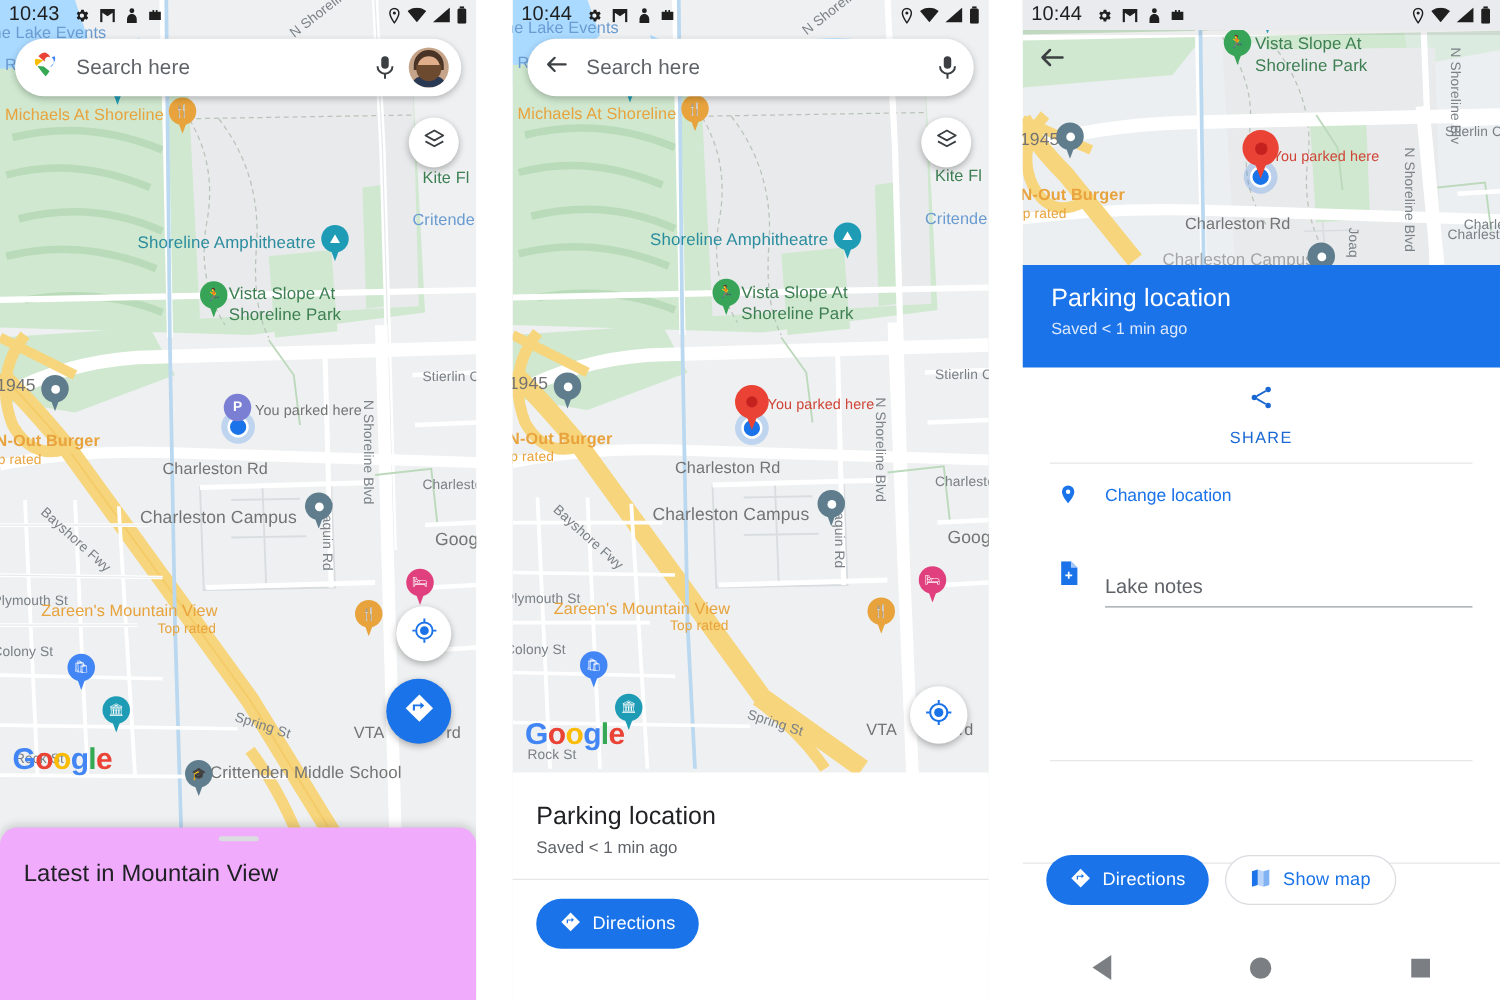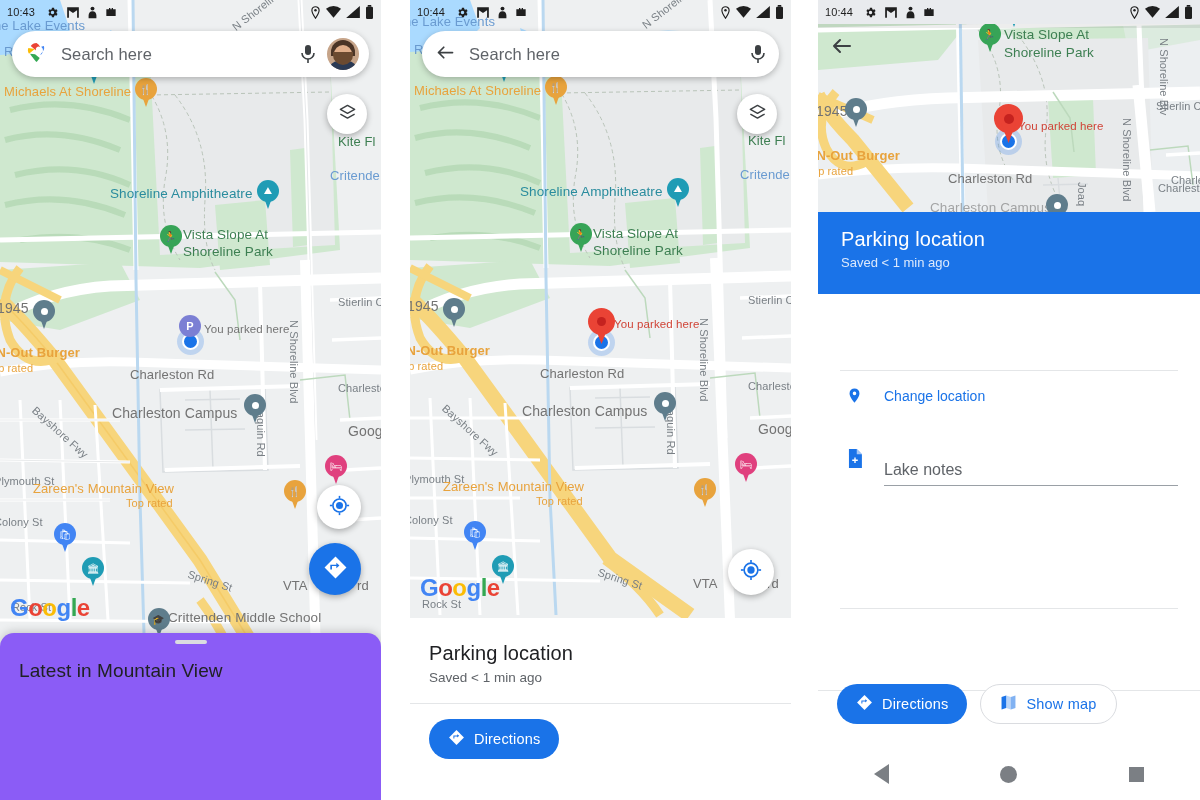--- a/index.html
+++ b/index.html
@@ -8,21 +8,21 @@
   .stage { position:relative; width:1200px; height:800px; background:#fff; }
 
   .panel { position:absolute; top:0; height:800px; overflow:hidden; background:#fff; }
   #p1 { left:0;   width:381px; }
   #p2 { left:410px; width:381px; }
   #p3 { left:818px; width:382px; }
 
   
   .statusbar { position:absolute; top:0; left:0; right:0; height:24px; z-index:40;
     display:flex; align-items:center; padding:0 7px; pointer-events:none; }
-  .sb-time { font-size:11px; color:#1f1f1f; font-weight:500; letter-spacing:.1px; }
+  .sb-time { font-size:16px; color:#1f1f1f; font-weight:500; letter-spacing:.1px; }
   .sb-left-ico { display:flex; align-items:center; gap:7px; margin-left:11px; }
   .sb-right { margin-left:auto; display:flex; align-items:center; gap:5px; }
   .sb-ico svg { display:block; }
   .p3 .statusbar { background:#e9ebee; }
 
   
   .map { position:absolute; inset:0; background:#eceff1; }
   .map svg { position:absolute; top:0; left:0; }
   .maplabel { position:absolute; font-size:12.5px; color:#5b6066; white-space:nowrap;
     letter-spacing:.1px; }
@@ -65,22 +65,22 @@
   .av-beard{position:absolute;left:6px;top:14px;width:20px;height:13px;border-radius:0 0 10px 10px;background:#6b4a30;}
   .av-body{position:absolute;left:2px;bottom:0;width:28px;height:9px;border-radius:10px 10px 0 0;background:#2b3a54;}
   .mic { width:22px; height:22px; display:flex; align-items:center; justify-content:center; }
 
   
   .circbtn { position:absolute; border-radius:50%; background:#fff;
     box-shadow:0 2px 6px rgba(0,0,0,.3); display:flex; align-items:center; justify-content:center;
     z-index:25; }
 
   
-  .sheet1 { position:absolute; left:0; right:0; bottom:0; height:167px; z-index:35;
-    background:#8b5cf6; border-radius:14px 14px 0 0; box-shadow:0 -2px 8px rgba(0,0,0,.16); }
+  .sheet1 { position:absolute; left:0; right:0; bottom:0; height:138px; z-index:35;
+    background:#f0abfc; border-radius:14px 14px 0 0; box-shadow:0 -2px 8px rgba(0,0,0,.16); }
   .grabber { width:32px; height:4px; border-radius:2px; background:#dadce0;
     margin:7px auto 0; }
   .sheet1 .title { font-size:19px; color:#202124; padding:16px 0 0 19px; letter-spacing:.1px; }
   .navbar { position:absolute; left:0; right:0; bottom:52px; height:62px; background:#eff3fb;
     display:flex; }
   .navitem { flex:1; display:flex; flex-direction:column; align-items:center;
     justify-content:center; gap:2px; }
   .navpill { width:60px; height:27px; border-radius:14px; display:flex; align-items:center;
     justify-content:center; }
   .navpill.on { background:#d3e3fd; }
@@ -907,20 +907,31 @@
           </svg>
     </span>
   </div>
 
   <div class="p3head">
     <div class="t">Parking location</div>
     <div class="s">Saved &lt; 1 min ago</div>
   </div>
 
   <div class="actionrow">
+    <div class="actioncell">
+      <span>
+        <svg width="22" height="22" viewBox="0 0 24 24">
+              <circle cx="18" cy="5" r="2.4" fill="#1967d2"></circle>
+              <circle cx="6" cy="12" r="2.4" fill="#1967d2"></circle>
+              <circle cx="18" cy="19" r="2.4" fill="#1967d2"></circle>
+              <path stroke="#1967d2" stroke-width="1.6" d="M8.1 10.8l7.8-4.5M8.1 13.2l7.8 4.5"></path>
+            </svg>
+      </span>
+      <span class="lab">SHARE</span>
+    </div>
   </div>
 
   <div class="hr" style="top:370px"></div>
 
   <div class="detrow" style="top:385px">
     <div class="detico">
       <svg width="17" height="17" viewBox="0 0 24 24">
             <path fill="#1a73e8" d="M12 2a7 7 0 00-7 7c0 5.3 7 13 7 13s7-7.7 7-13a7 7 0 00-7-7zm0 9.5A2.5 2.5 0 1114.5 9 2.5 2.5 0 0112 11.5z"></path>
           </svg>
     </div>

